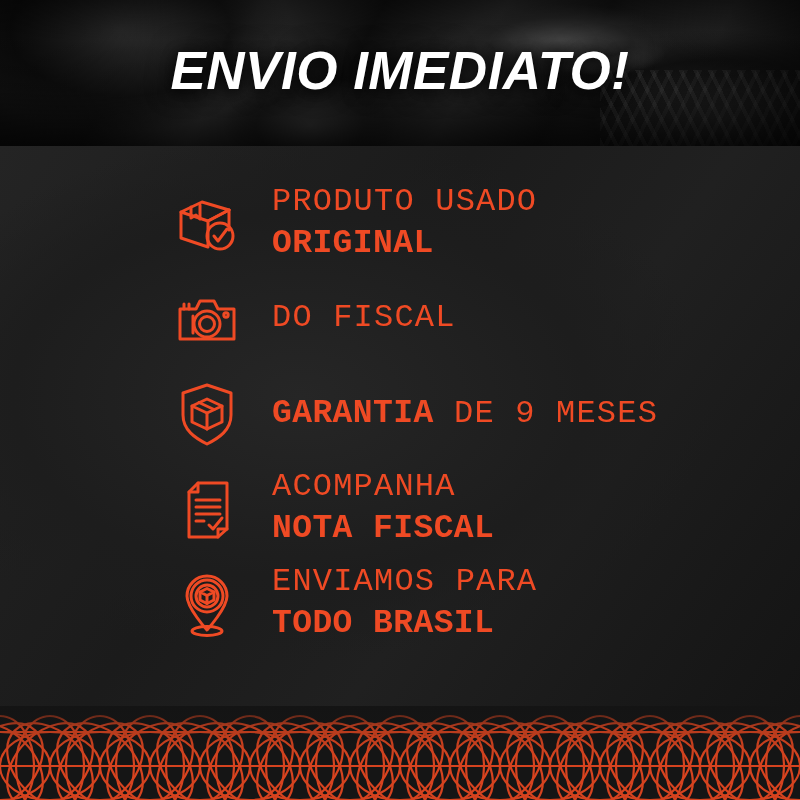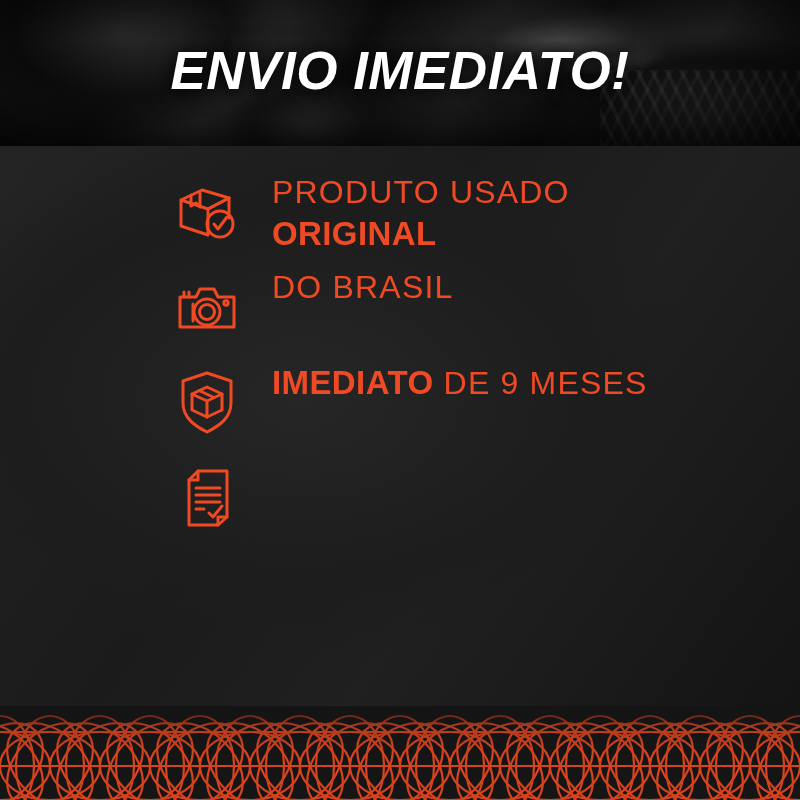--- a/index.html
+++ b/index.html
@@ -87,22 +87,23 @@
   }
 
   .features {
     position: absolute;
     left: 168px;
     top: 30px;
     width: 620px;
   }
   .feature-row {
     display: flex;
-    align-items: flex-start;
+    align-items: center;
     height: 95px;
+    font-family: Liberation Mono, monospace;
   }
   .feature-icon {
     width: 78px;
     flex: 0 0 78px;
     display: flex;
     align-items: center;
     justify-content: center;
   }
   .feature-icon svg {
     display: block;
@@ -190,56 +191,77 @@
             <path d="M9 26 L9 56 L63 56 L63 26 L47 26 L43 18 L29 18 L25 26 Z"></path>
             <circle cx="36" cy="41" r="13"></circle>
             <circle cx="36" cy="41" r="7.5"></circle>
             <path d="M13 21 L13 26"></path>
             <path d="M18 21 L18 26"></path>
             <circle cx="55" cy="32" r="2.2"></circle>
             <path d="M22 33 L22 50"></path>
           </svg>
         </span>
         <span class="feature-text">
-          <span class="line t-light">DO BRASIL</span>
+          <span class="line t-light">DO FISCAL</span>
         </span>
       </div>
 
       <div class="feature-row">
         <span class="feature-icon">
           <svg width="72" height="72" viewBox="0 0 72 72" fill="none" stroke="#ef4a24" stroke-width="3" stroke-linecap="round" stroke-linejoin="round">
             <path d="M36 7 L60 15 L60 37 C60 52 48 60 36 66 C24 60 12 52 12 37 L12 15 Z"></path>
             <path d="M21 28 L36 21 L51 28 L36 35 Z"></path>
             <path d="M21 28 L21 44 L36 51 L36 35"></path>
             <path d="M51 28 L51 44 L36 51"></path>
             <path d="M28 24.5 L43 31.5"></path>
           </svg>
         </span>
         <span class="feature-text">
           <span class="line">
-            <span class="t-bold inline">IMEDIATO</span><span class="t-light inline"> DE 9 MESES</span>
+            <span class="t-bold inline">GARANTIA</span><span class="t-light inline"> DE 9 MESES</span>
           </span>
         </span>
       </div>
 
       <div class="feature-row">
         <span class="feature-icon">
           <svg width="72" height="72" viewBox="0 0 72 72" fill="none" stroke="#ef4a24" stroke-width="3" stroke-linecap="round" stroke-linejoin="round">
             <path d="M18 19 L27 10 L56 10 L56 56 L47 64 L18 64 Z"></path>
             <path d="M27 10 L27 19 L18 19"></path>
             <path d="M56 56 L47 56 L47 64"></path>
             <path d="M25 27 L49 27"></path>
             <path d="M25 34 L49 34"></path>
             <path d="M25 41 L49 41"></path>
             <path d="M25 48 L33 48"></path>
             <path d="M38 52 L42 56 L51 45"></path>
           </svg>
         </span>
-      </div>
-
+        <span class="feature-text">
+          <span class="line t-light">ACOMPANHA</span>
+          <span class="line t-bold">NOTA FISCAL</span>
+        </span>
+      </div>
+
+      <div class="feature-row">
+        <span class="feature-icon">
+          <svg width="72" height="72" viewBox="0 0 72 72" fill="none" stroke="#ef4a24" stroke-width="3" stroke-linecap="round" stroke-linejoin="round">
+            <path d="M36 8 C25 8 16 17 16 28 C16 40 36 62 36 62 C36 62 56 40 56 28 C56 17 47 8 36 8 Z"></path>
+            <circle cx="36" cy="28" r="16"></circle>
+            <circle cx="36" cy="28" r="11"></circle>
+            <path d="M29 24 L36 20.5 L43 24 L36 27.5 Z"></path>
+            <path d="M29 24 L29 32 L36 35.5 L36 27.5"></path>
+            <path d="M43 24 L43 32 L36 35.5"></path>
+            <ellipse cx="36" cy="63" rx="15" ry="4.5"></ellipse>
+          </svg>
+        </span>
+        <span class="feature-text">
+          <span class="line t-light">ENVIAMOS PARA</span>
+          <span class="line t-bold">TODO BRASIL</span>
+        </span>
+      </div>
 
     </div>
   </div>
 
   <div class="pattern">
     <svg width="800" height="94" viewBox="0 0 800 94">
       <defs>
         <g id="motif">
           <ellipse cx="50" cy="60" rx="50" ry="34" fill="none" stroke="#d6431f" stroke-width="2.2"></ellipse>
           <ellipse cx="50" cy="60" rx="34" ry="50" fill="none" stroke="#d6431f" stroke-width="2.2"></ellipse>

